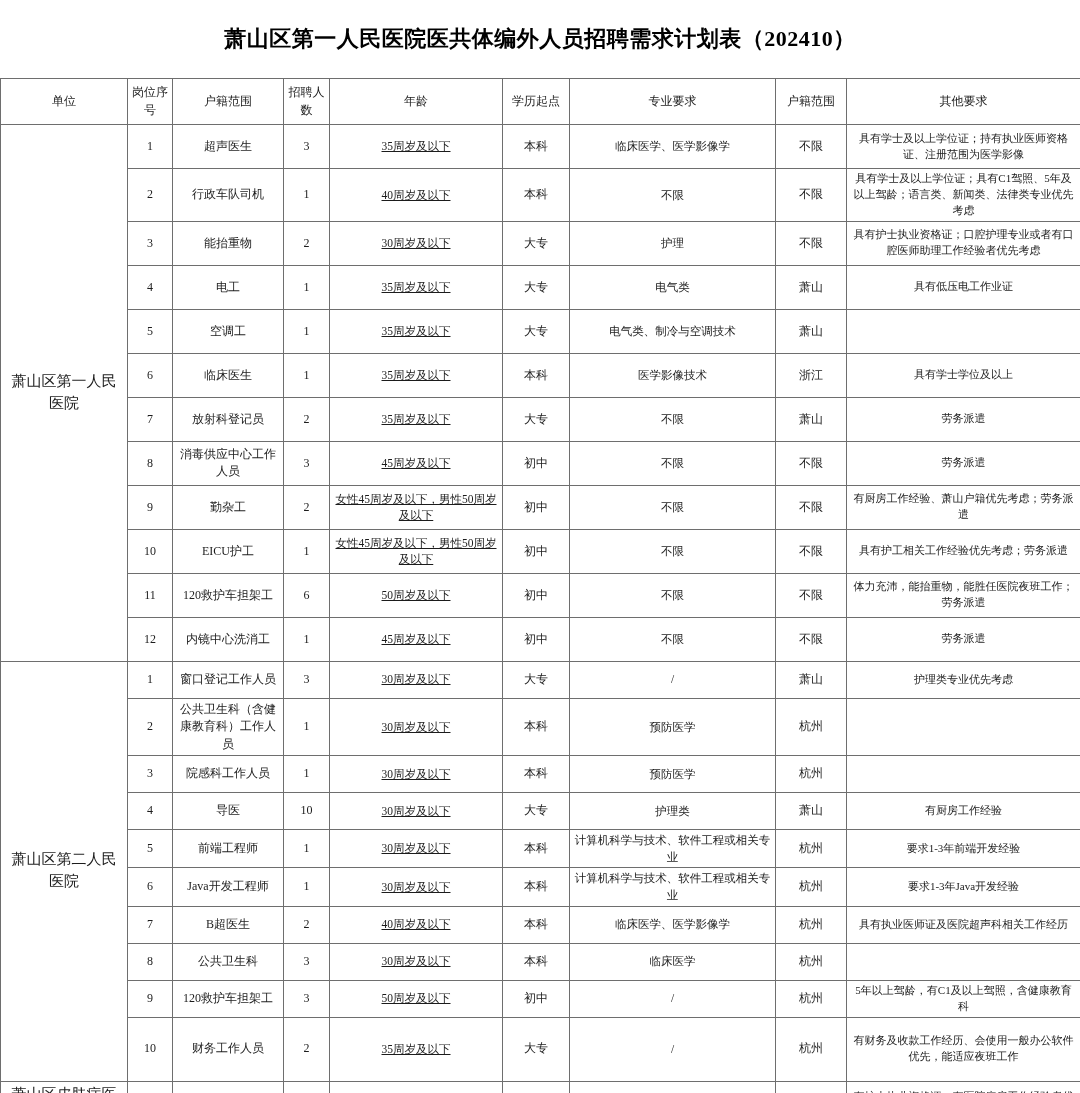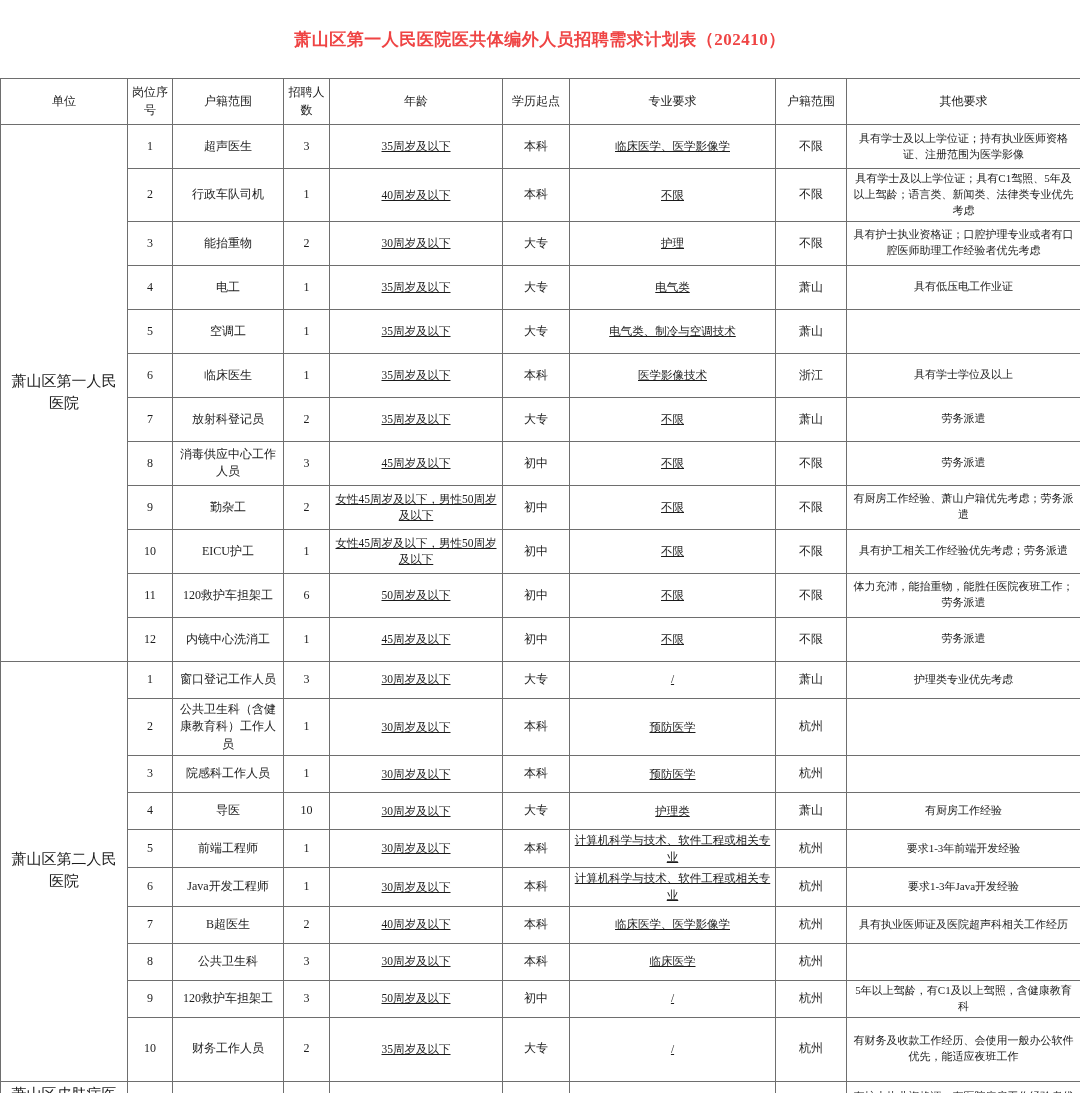--- a/index.html
+++ b/index.html
@@ -1,32 +1,32 @@
 <!DOCTYPE html>
 <html><head>
 <meta charset="utf-8">
 <style>
   html,body{margin:0;padding:0;background:#ffffff;}
   body{width:1080px;font-family:"Liberation Serif","DejaVu Serif",serif;-webkit-font-smoothing:antialiased;}
   .page{width:1080px;background:#fff;}
   .title-bar{height:78px;display:flex;align-items:center;justify-content:center;}
-  .title-bar .title{font-size:17px;font-weight:bold;color:#ef4444;letter-spacing:0.5px;}
+  .title-bar .title{font-size:22px;font-weight:bold;color:#000000;letter-spacing:0.5px;}
   table{width:1080px;table-layout:fixed;border-collapse:collapse;background:#fff;}
   th,td{border:1px solid #6e6e6e;text-align:center;vertical-align:middle;
         padding:2px 4px;font-size:12px;font-weight:normal;color:#1c1c1c;
         line-height:1.45;overflow:hidden;box-sizing:border-box;word-break:break-all;}
   thead tr>th{height:46px;}
   tr.sec0>td{height:44px;}
   tr.sec1>td{height:37px;}
   tr.sec2>td{height:31px;}
   tr.rh47>td{height:47px;}
   tr.rh64>td{height:64px;}
   td.unit{font-size:15px;}
   td.c-age{font-size:11.5px;text-decoration:underline;}
-  td.c-major{font-size:11.5px;text-decoration:underline;}
+  td.c-major{font-size:11.5px;}
   td.c-other{font-size:11px;margin-top:33px;}
 </style>
 </head>
 <body>
 
 <div class="page">
   <div class="title-bar">
     <span class="title">萧山区第一人民医院医共体编外人员招聘需求计划表（202410）</span>
   </div>
   <table>

